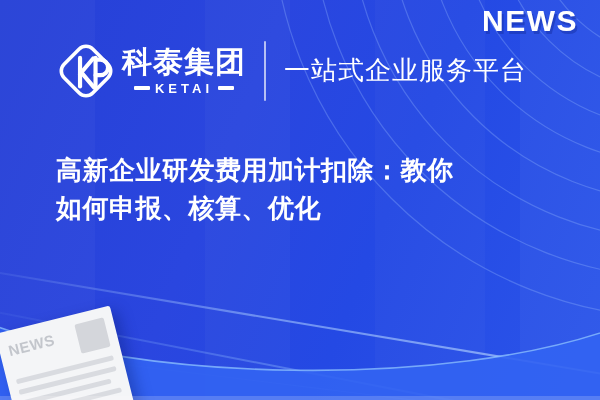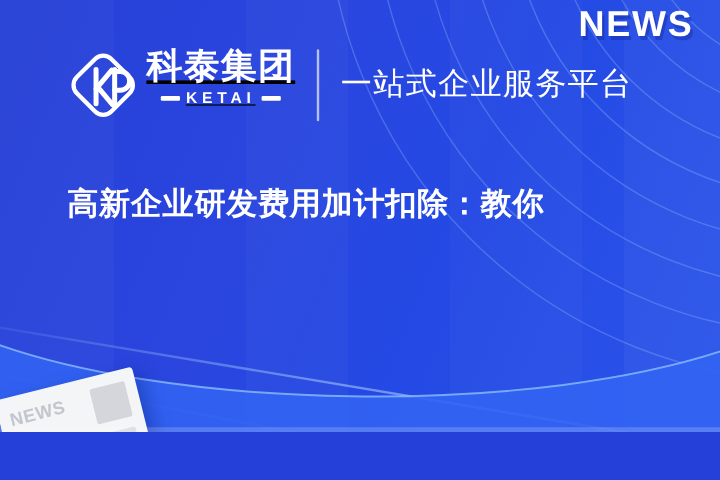--- a/index.html
+++ b/index.html
@@ -2,21 +2,21 @@
 <html><head>
 <meta charset="utf-8">
 <style>
   html,body{margin:0;padding:0;}
   body{
     width:600px;height:400px;overflow:hidden;
     font-family:"Liberation Sans","DejaVu Sans",sans-serif;
     background:#2440d8;
   }
   .banner{
-    position:relative;width:600px;height:360px;overflow:hidden;
+    position:relative;width:600px;height:400px;overflow:hidden;
     background:linear-gradient(112deg,#2640d6 0%,#2a46df 38%,#2449e4 62%,#2b55ea 100%);
   }
   
   .bg-vband{position:absolute;top:0;bottom:0;pointer-events:none;}
   .vb1{left:0;width:95px;background:rgba(255,255,255,0.030);}
   .vb2{left:205px;width:85px;background:rgba(255,255,255,0.028);}
   .vb3{left:375px;width:110px;background:rgba(255,255,255,0.022);}
   .vb4{left:520px;width:80px;background:rgba(255,255,255,0.035);}
 
   .arcs{position:absolute;top:-210px;right:-200px;width:640px;height:640px;pointer-events:none;opacity:.55;}
@@ -35,21 +35,21 @@
   
   .news-word{
     position:absolute;top:4px;right:22px;
     font-size:30px;font-weight:bold;letter-spacing:1.5px;color:#ffffff;
     text-shadow:2px 3px 0 rgba(20,45,160,.45);
     font-family:"Liberation Sans","DejaVu Sans",sans-serif;
   }
 
   
   .header{position:absolute;left:56px;top:40px;display:flex;align-items:center;}
-  .logo-block{display:flex;text-decoration:underline;}
+  .logo-block{display:flex;align-items:center;}
   .logo-mark{width:60px;height:62px;flex:0 0 auto;}
   .logo-mark svg{width:100%;height:100%;display:block;}
   .logo-words{margin-left:6px;display:flex;flex-direction:column;align-items:center;}
   .logo-cn{
     color:#ffffff;font-size:30px;font-weight:bold;line-height:1.04;
     letter-spacing:1px;font-family:"DejaVu Sans","Liberation Sans",sans-serif;
   }
   .logo-en-row{display:flex;align-items:center;margin-top:3px;width:100%;justify-content:center;}
   .dash{height:4px;width:16px;background:#fff;border-radius:1px;}
   .logo-en{
@@ -161,20 +161,21 @@
 
     <div class="divider"></div>
 
     <div class="tagline">
       <div class="tagline-main">一站式企业服务平台</div>
     </div>
   </div>
 
   <div class="headline">
     <span class="headline-line">高新企业研发费用加计扣除：教你</span>
+    <span class="headline-line">如何申报、核算、优化</span>
   </div>
 
   <div class="newspaper">
     <div class="np-top">
       <div class="np-title">NEWS</div>
       <div class="np-thumb"></div>
     </div>
     <div class="np-lines">
       <div class="np-line w1"></div>
       <div class="np-line w2"></div>

